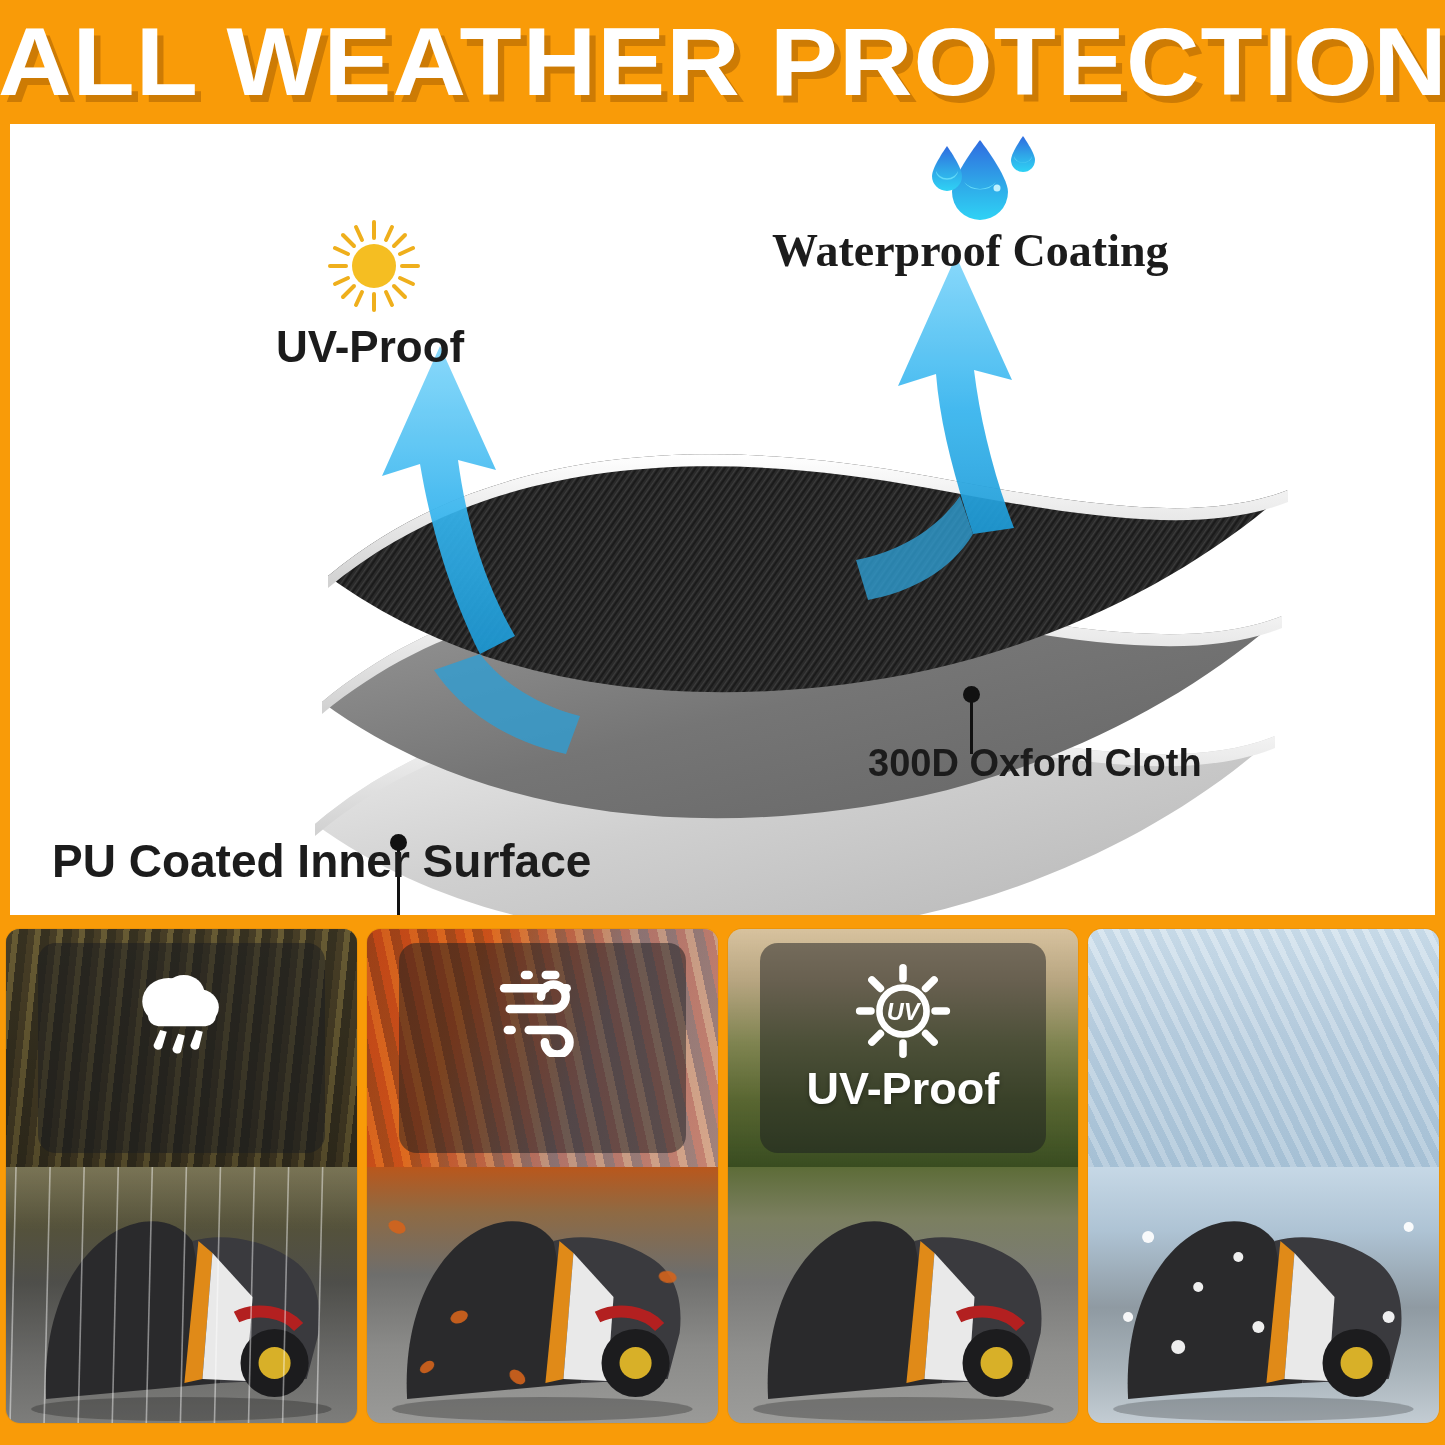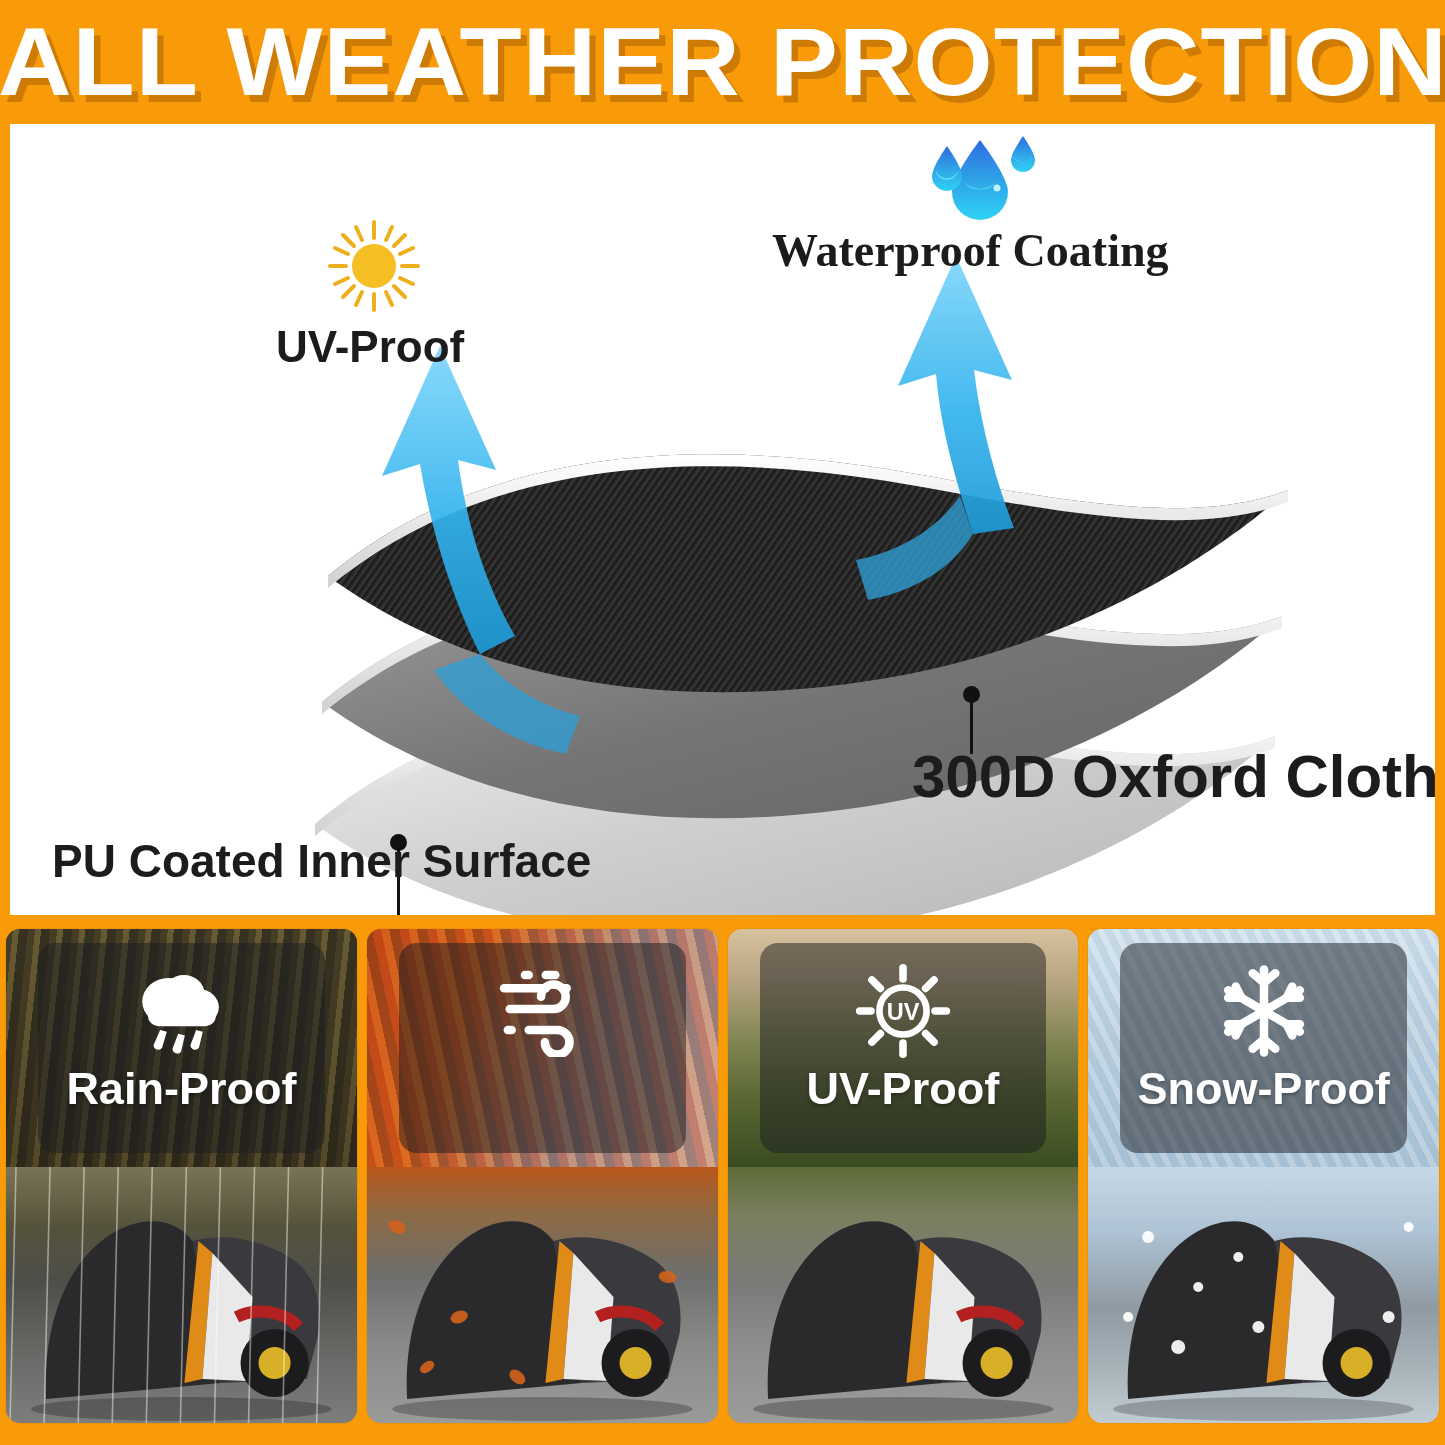--- a/index.html
+++ b/index.html
@@ -36,21 +36,21 @@
   }
 
   
   .lbl{
     position:absolute;
     font-family:"Liberation Sans", sans-serif;
     font-weight:bold;color:#1C1C1C;white-space:nowrap;
   }
   .lbl-uv{left:266px;top:198px;font-size:44px;}
   .lbl-wp{left:762px;top:100px;font-size:46px;font-family:Liberation Serif, serif;}
-  .lbl-ox{left:858px;top:618px;font-size:60px;margin-left:44px;}
+  .lbl-ox{left:858px;top:618px;font-size:38px;}
   .lbl-pu{left:42px;top:710px;font-size:46px;}
 
   
   .sun-wrap{position:absolute;left:316px;top:94px;width:96px;height:96px;}
   
   .drop-wrap{position:absolute;left:908px;top:6px;width:128px;height:96px;}
 
   
   .leader{position:absolute;background:#111;}
   .leader-dot{position:absolute;width:17px;height:17px;border-radius:50%;background:#111;}
@@ -68,21 +68,21 @@
     box-shadow:0 0 0 1px rgba(0,0,0,.05);
   }
   .panel-photo-top{position:absolute;left:0;top:0;right:0;height:238px;}
   .panel-photo-bot{position:absolute;left:0;top:238px;right:0;bottom:0;}
 
   .badge{
     position:absolute;left:32px;top:14px;right:32px;height:210px;
     border-radius:18px;background:rgba(25,28,32,.50);
     display:flex;flex-direction:column;align-items:center;justify-content:flex-start;
   }
-  .badge-icon{margin-top:20px;height:96px;display:flex;align-items:center;justify-content:flex-end;}
+  .badge-icon{margin-top:20px;height:96px;display:flex;align-items:center;justify-content:flex-end;font-style:italic;}
   .badge-label{
     margin-top:4px;color:#fff;font-weight:bold;font-size:45px;line-height:52px;
     font-family:"Liberation Sans", sans-serif;white-space:nowrap;
     text-shadow:0 2px 4px rgba(0,0,0,.35);
   }
 
   
   .bg-forest{
     background:
       linear-gradient(to bottom, rgba(0,0,0,.06), rgba(0,0,0,.25)),
@@ -297,21 +297,20 @@
               <ellipse cx="42" cy="36" rx="28" ry="25"></ellipse>
               <ellipse cx="74" cy="42" rx="21" ry="19"></ellipse>
               <ellipse cx="58" cy="28" rx="22" ry="20"></ellipse>
               <rect x="20" y="40" width="72" height="22" rx="11"></rect>
               <path d="M33,66 l-7,16 a5,5 0 0,0 9,3 l5,-17 Z"></path>
               <path d="M52,70 l-6,16 a5,5 0 0,0 9,3 l4,-17 Z"></path>
               <path d="M71,66 l-6,16 a5,5 0 0,0 9,3 l4,-17 Z"></path>
             </g>
           </svg>
         </div>
-        <div class="badge-label">Rain-Proof</div>
       </div>
     </div>
 
     <div class="panel">
       <div class="panel-photo-top bg-autumn"></div>
       <div class="panel-photo-bot bg-autumn-road">
         <svg class="moto" viewBox="0 0 350 256" preserveAspectRatio="none">
           <ellipse cx="175" cy="242" rx="150" ry="12" fill="rgba(0,0,0,.25)"></ellipse>
           <path d="M40,232 C36,160 60,92 110,64 C140,48 170,52 186,74 L210,120 L214,216 Z" fill="#2a2a2c"></path>
           <path d="M186,74 C212,66 250,70 282,90 C306,104 316,130 312,166 L300,212 L214,216 Z" fill="#3a3a3e"></path>
@@ -397,34 +396,16 @@
               <circle cx="110" cy="120" r="5"></circle>
             <circle cx="90" cy="180" r="7"></circle>
               <circle cx="150" cy="90" r="5"></circle>
             <circle cx="170" cy="160" r="6"></circle>
               <circle cx="40" cy="150" r="5"></circle>
             <circle cx="320" cy="60" r="5"></circle>
               <circle cx="300" cy="150" r="6"></circle>
           </g>
         </svg>
       </div>
-      <div class="badge">
-        <div class="badge-icon">
-          <svg viewBox="0 0 104 104" width="98" height="98">
-            <g stroke="#FFFFFF" stroke-width="9" stroke-linecap="round" fill="none">
-              <line x1="52" y1="8" x2="52" y2="96"></line>
-              <line x1="14" y1="30" x2="90" y2="74"></line>
-              <line x1="14" y1="74" x2="90" y2="30"></line>
-              <path d="M52,22 L40,12 M52,22 L64,12"></path>
-              <path d="M52,82 L40,92 M52,82 L64,92"></path>
-              <path d="M28,38 L14,38 M28,38 L22,26"></path>
-              <path d="M76,66 L90,66 M76,66 L82,78"></path>
-              <path d="M28,66 L14,66 M28,66 L22,78"></path>
-              <path d="M76,38 L90,38 M76,38 L82,26"></path>
-            </g>
-          </svg>
-        </div>
-        <div class="badge-label">Snow-Proof</div>
-      </div>
     </div>
 
   </div>
 </div>
 
 </body></html>

